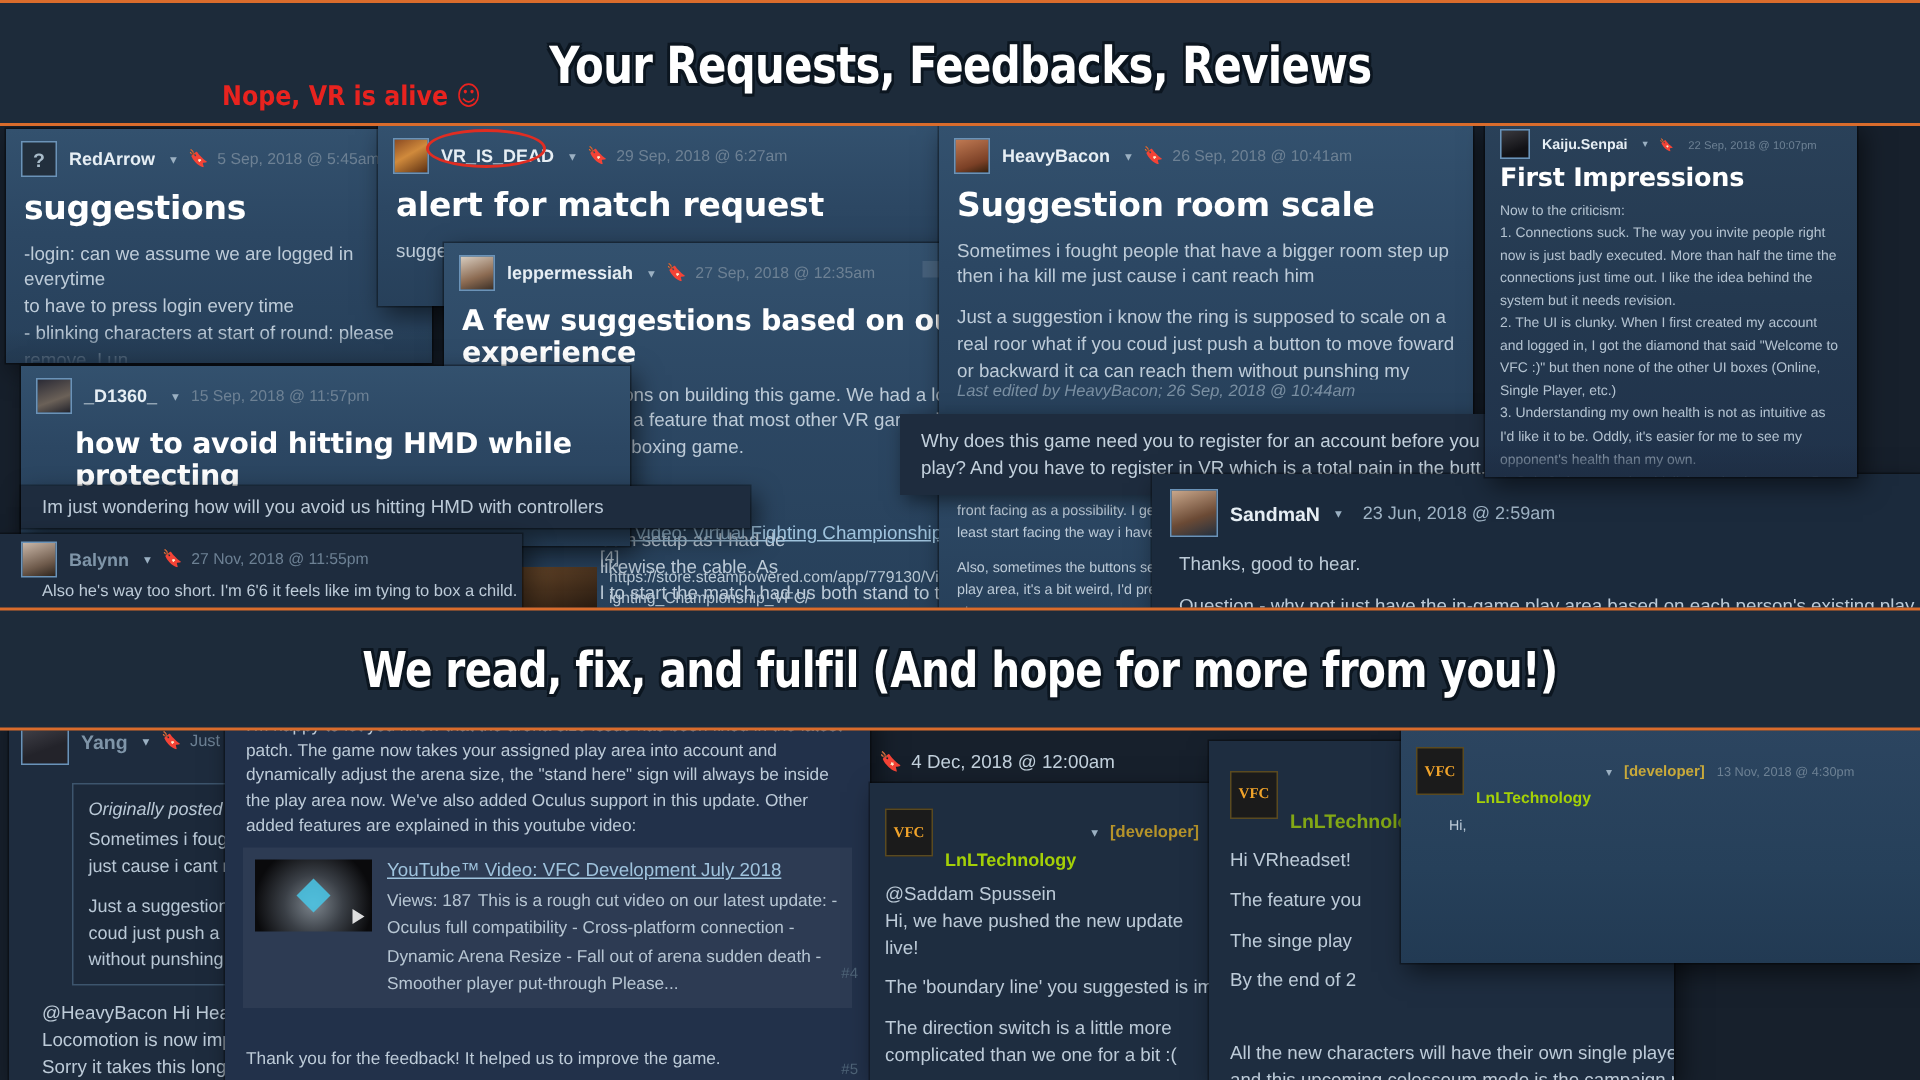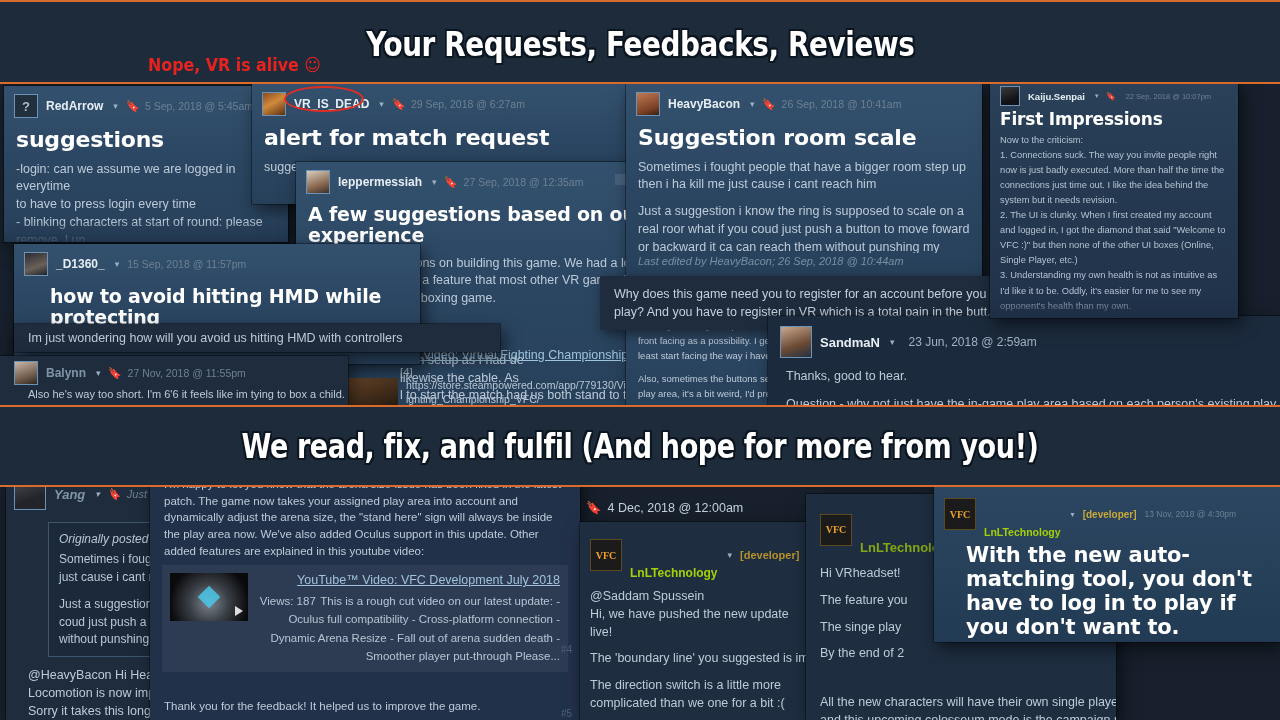--- a/index.html
+++ b/index.html
@@ -117,21 +117,21 @@
   .ytthumb{
     width:78px;height:48px;flex:0 0 78px;background:#000;position:relative;overflow:hidden;
     background:radial-gradient(circle at 50% 62%, #7d868e 0%, #3a3f46 40%, #0a0a0c 80%);
   }
   .ytthumb:after{
     content:"";position:absolute;left:50%;top:50%;width:16px;height:16px;
     transform:translate(-50%,-50%) rotate(45deg);background:#49c7e8;opacity:.85;
   }
   .ytthumb .pl{position:absolute;right:5px;bottom:5px;width:0;height:0;
     border-left:8px solid rgba(255,255,255,.85);border-top:5px solid transparent;border-bottom:5px solid transparent;}
-  .ytmeta{flex:1;min-width:0;text-align:right;}
+  .ytmeta{flex:1;min-width:0;}
   .ytlink{font-size:12.5px;color:#9fc3dd;text-decoration:underline;display:block;margin-bottom:4px;}
   .ytviews{font-size:11.5px;color:#b7c6d3;margin-bottom:3px;}
   .ytdesc{font-size:11.5px;line-height:1.4;color:#b7c6d3;}
 
   .linkrow{display:flex;gap:8px;align-items:flex-start;padding:2px 12px 8px 12px;}
   .linkthumb{width:58px;height:32px;flex:0 0 58px;
     background:linear-gradient(160deg,#6b4a2c,#20150d);}
   .linkurl{font-size:10.5px;line-height:1.35;color:#b8c7d4;word-break:break-all;}
   .vbtns{position:absolute;display:flex;gap:5px;}
   .vbtn{width:16px;height:11px;background:rgba(255,255,255,.10);}
@@ -313,21 +313,21 @@
 2. The UI is clunky. When I first created my account and logged in, I got the diamond that said "Welcome to VFC :)" but then none of the other UI boxes (Online, Single Player, etc.)
 3. Understanding my own health is not as intuitive as I'd like it to be. Oddly, it's easier for me to see my opponent's health than my own.
 4. Only 3 characters is a bit light on basic content. 5 would be great. Hope there'll be more in the future.
 5. Feels very much like an early beta.</p>
 
     </div>
     <div class="fadeout" style="background:linear-gradient(180deg,rgba(32,50,74,0),rgba(30,46,68,.95));"></div>
   </div>
 
   <div class="card navy" style="left:6px;top:472px;width:148px;height:248px;background:#1e2c3e;">
-    <div class="hdr" style="padding:6px 10px 2px 8px;font-style:italic;">
+    <div class="hdr" style="padding:6px 10px 2px 8px;">
       <span class="avatar big av-b" style="background:linear-gradient(160deg,#4a4a52,#23232a 65%);"></span>
       <span class="uname dim" style="font-size:13px;">Yang</span>
       <span class="caret">▾</span>
       <span class="pin">🔖</span>
       <span class="ts" style="font-size:11px;">Just now</span>
     </div>
     <div class="quotebox" style="margin:10px 0 10px 42px;width:210px;white-space:nowrap;overflow:hidden;border-color:#3d556d;">
       <div class="qh">Originally posted by Heav</div>
       <div>Sometimes i fought peo</div>
       <div>just cause i cant reach h</div>
@@ -409,21 +409,20 @@
 
   <div class="card dark" style="left:934px;top:484px;width:346px;height:158px;
               background:linear-gradient(180deg,#2c4560 0%,#26405a 60%,#223a53 100%);">
     <div class="hdr" style="padding:6px 10px 2px 10px;">
       <span class="avatar big av-vfc">VFC</span>
       <span class="uname dev" style="font-size:10.5px;">LnLTechnology</span>
       <span class="caret" style="font-size:8px;">▾</span>
       <span class="devtag" style="font-size:10px;color:#c9a93a;">[developer]</span>
       <span class="ts" style="font-size:8.5px;">13 Nov, 2018 @ 4:30pm</span>
     </div>
-    <div class="title" style="font-size:21px;padding:4px 14px 6px 32px;line-height:1.14;">With the new auto-matching tool, you don't have to log in to play if you don't want to.</div>
     <div class="body" style="font-size:9.5px;padding:4px 14px 8px 32px;">Hi,</div>
 
   </div>
 
   <div class="banner" id="banner-mid">
     <div class="banner-title">We read, fix, and fulfil (And hope for more from you!)</div>
   </div>
 
   <div class="banner" id="banner-top">
     <div class="banner-title">Your Requests, Feedbacks, Reviews</div>

